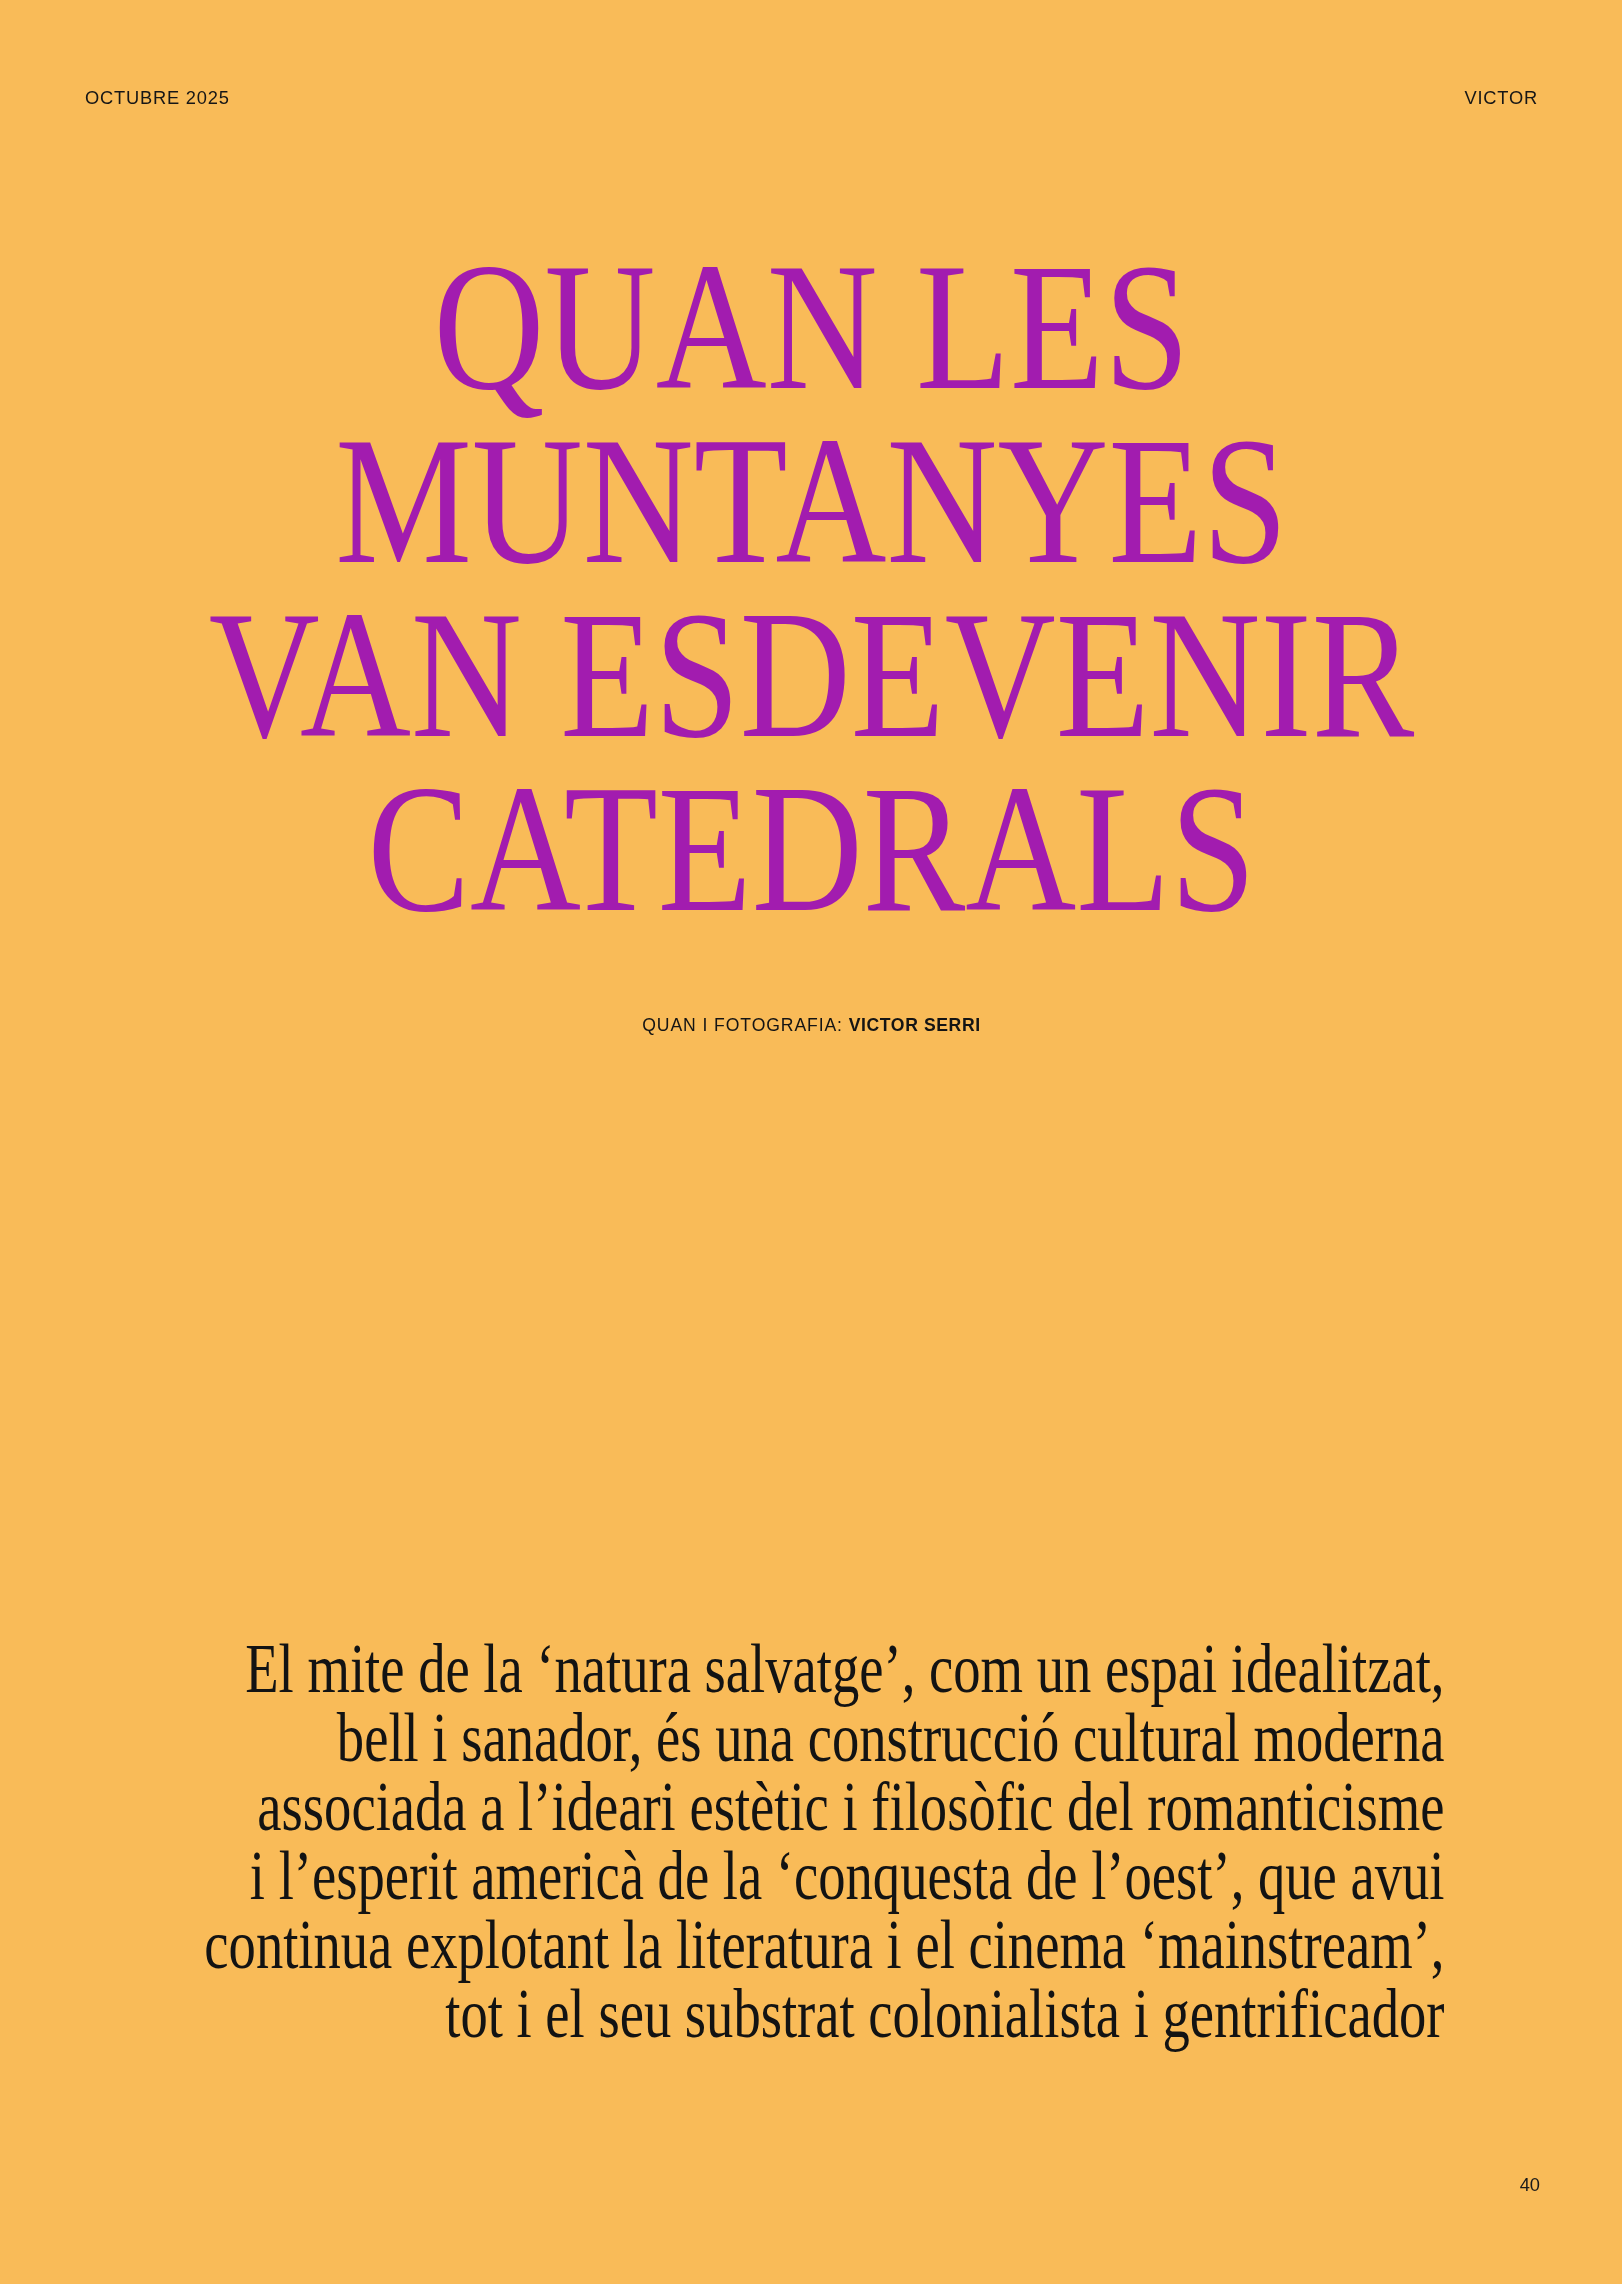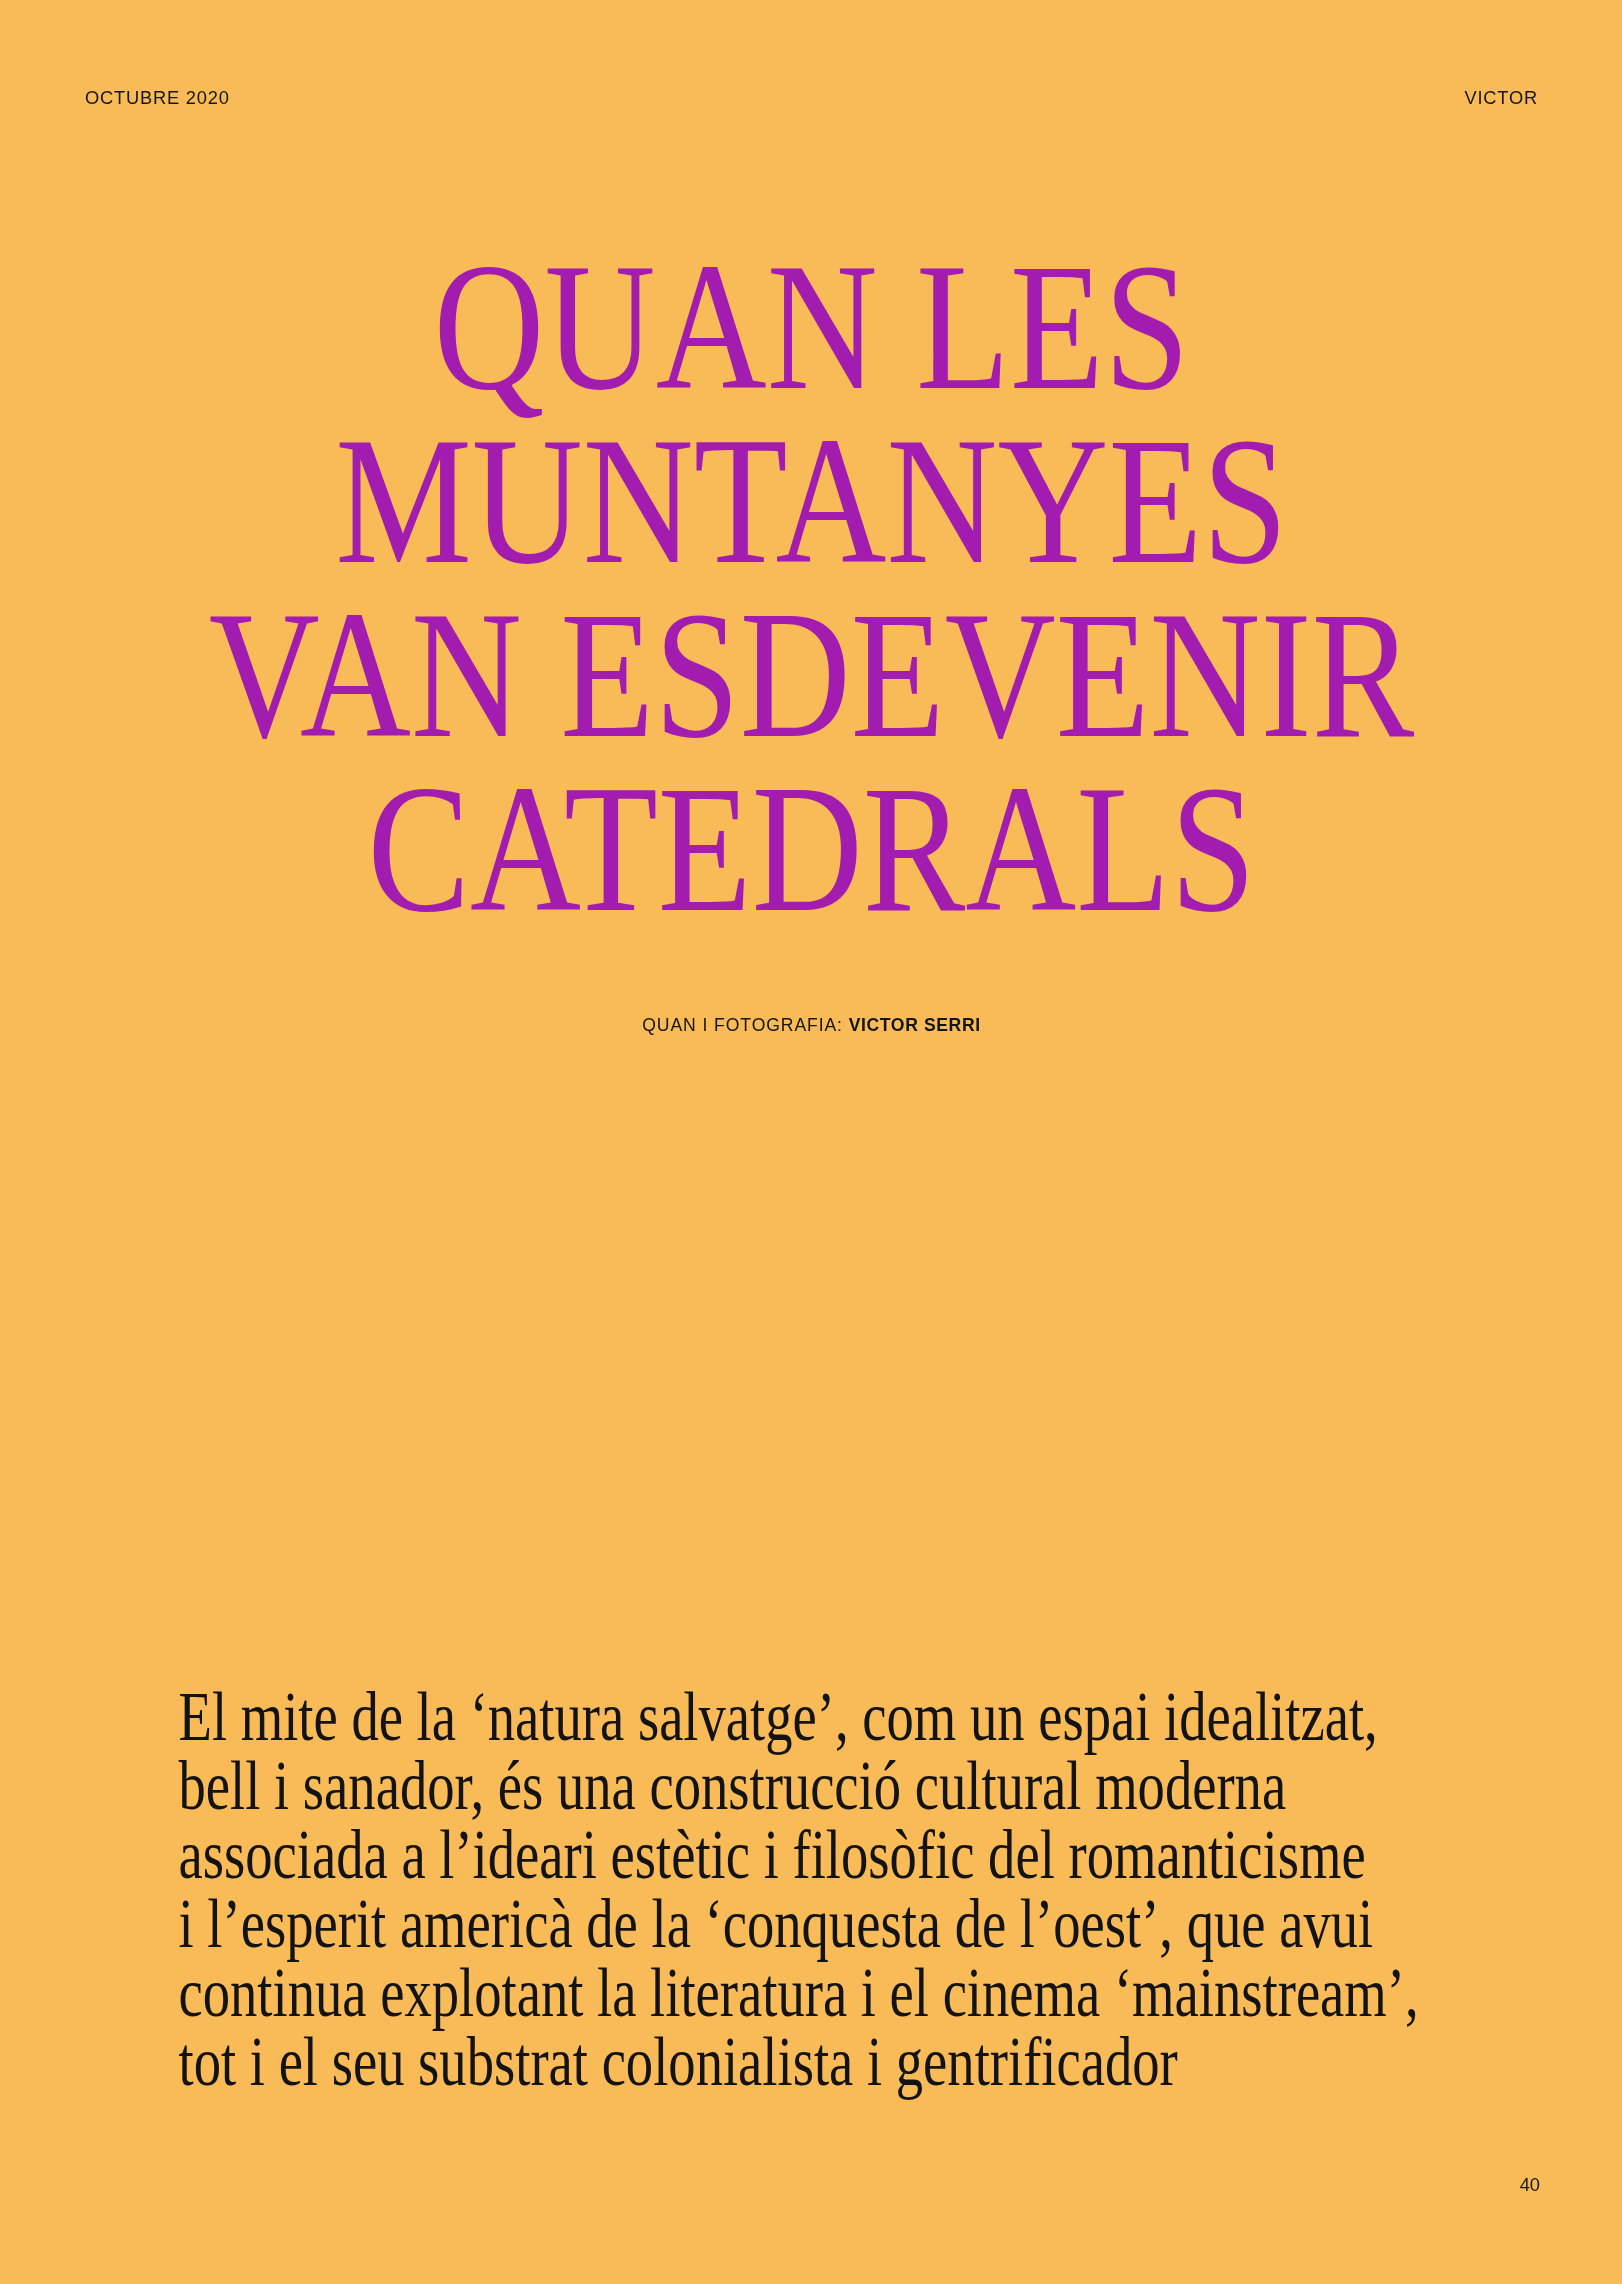--- a/index.html
+++ b/index.html
@@ -38,22 +38,22 @@
     position:absolute;left:0;right:0;top:1015px;
     text-align:center;
     font-family:"Liberation Sans",sans-serif;
     font-size:17.6px;line-height:1.2;
     letter-spacing:0.9px;
     color:#141414;
     white-space:nowrap;
   }
   .byline-author{font-weight:bold;letter-spacing:0.6px;}
   .standfirst{
-    position:absolute;left:0;right:0;top:1682px;
-    text-align:left;
+    position:absolute;left:0;right:0;top:1634px;
+    text-align:right;
     color:#131313;
   }
   .standfirst-line{
     font-family:"Liberation Serif",serif;
     font-weight:400;
     font-size:70px;
     line-height:69px;
     white-space:nowrap;
     transform:scaleX(0.78);
     transform-origin:50% 50%;
@@ -63,21 +63,21 @@
     font-family:"Liberation Sans",sans-serif;
     font-size:18.3px;line-height:1;
     color:#1a1a1a;
   }
 </style>
 </head>
 <body>
 
 <div class="page">
 
-  <div class="hdr hdr-left">OCTUBRE 2020</div>
+  <div class="hdr hdr-left">OCTUBRE 2025</div>
 
   <div class="hdr hdr-right">VICTOR</div>
 
   <div class="title">
     <div class="title-line">QUAN LES</div>
     <div class="title-line">MUNTANYES</div>
     <div class="title-line">VAN ESDEVENIR</div>
     <div class="title-line">CATEDRALS</div>
   </div>
 

